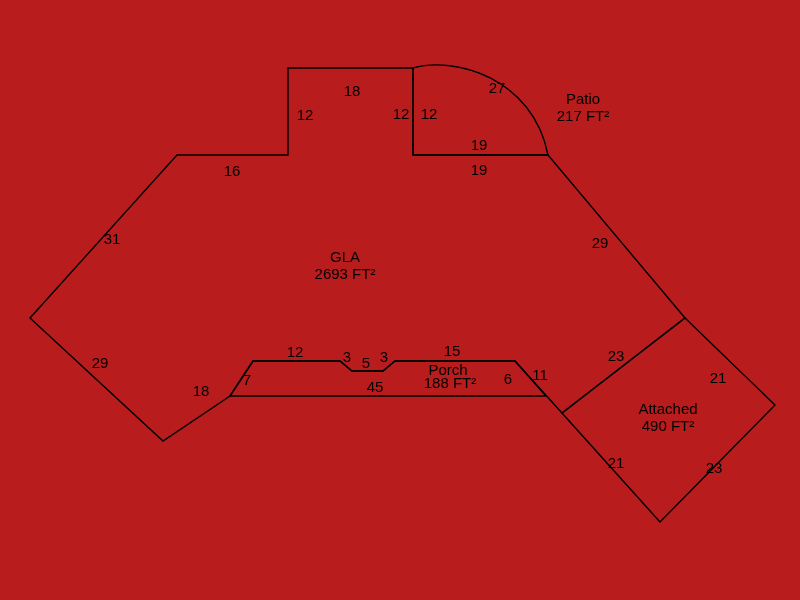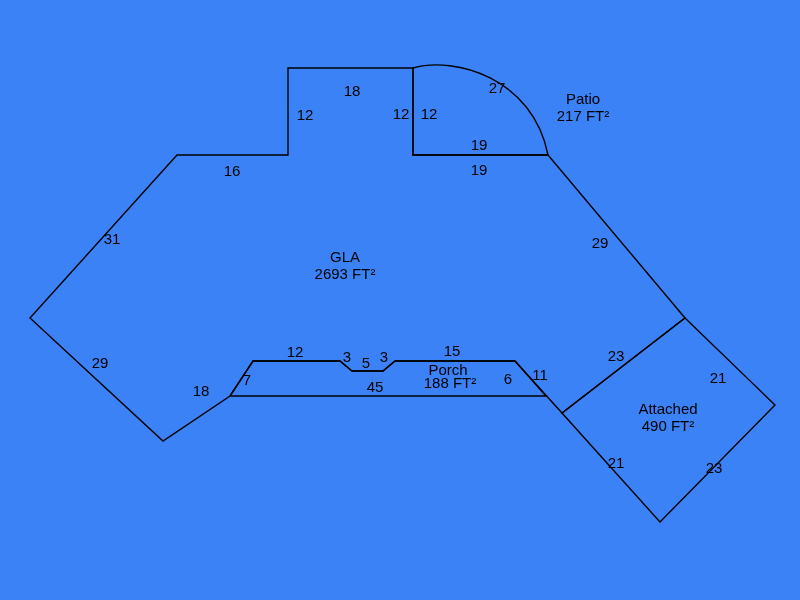--- a/index.html
+++ b/index.html
@@ -4,21 +4,21 @@
 <style>
   html, body {
     margin: 0;
     padding: 0;
     background: #ffffff;
   }
   .page {
     position: relative;
     width: 800px;
     height: 600px;
-    background: #3b82f6;
+    background: #b91c1c;
     overflow: hidden;
   }
   svg {
     display: block;
   }
   .sketch-shape {
     fill: none;
     stroke-linejoin: miter;
     stroke-linecap: butt;
   }

